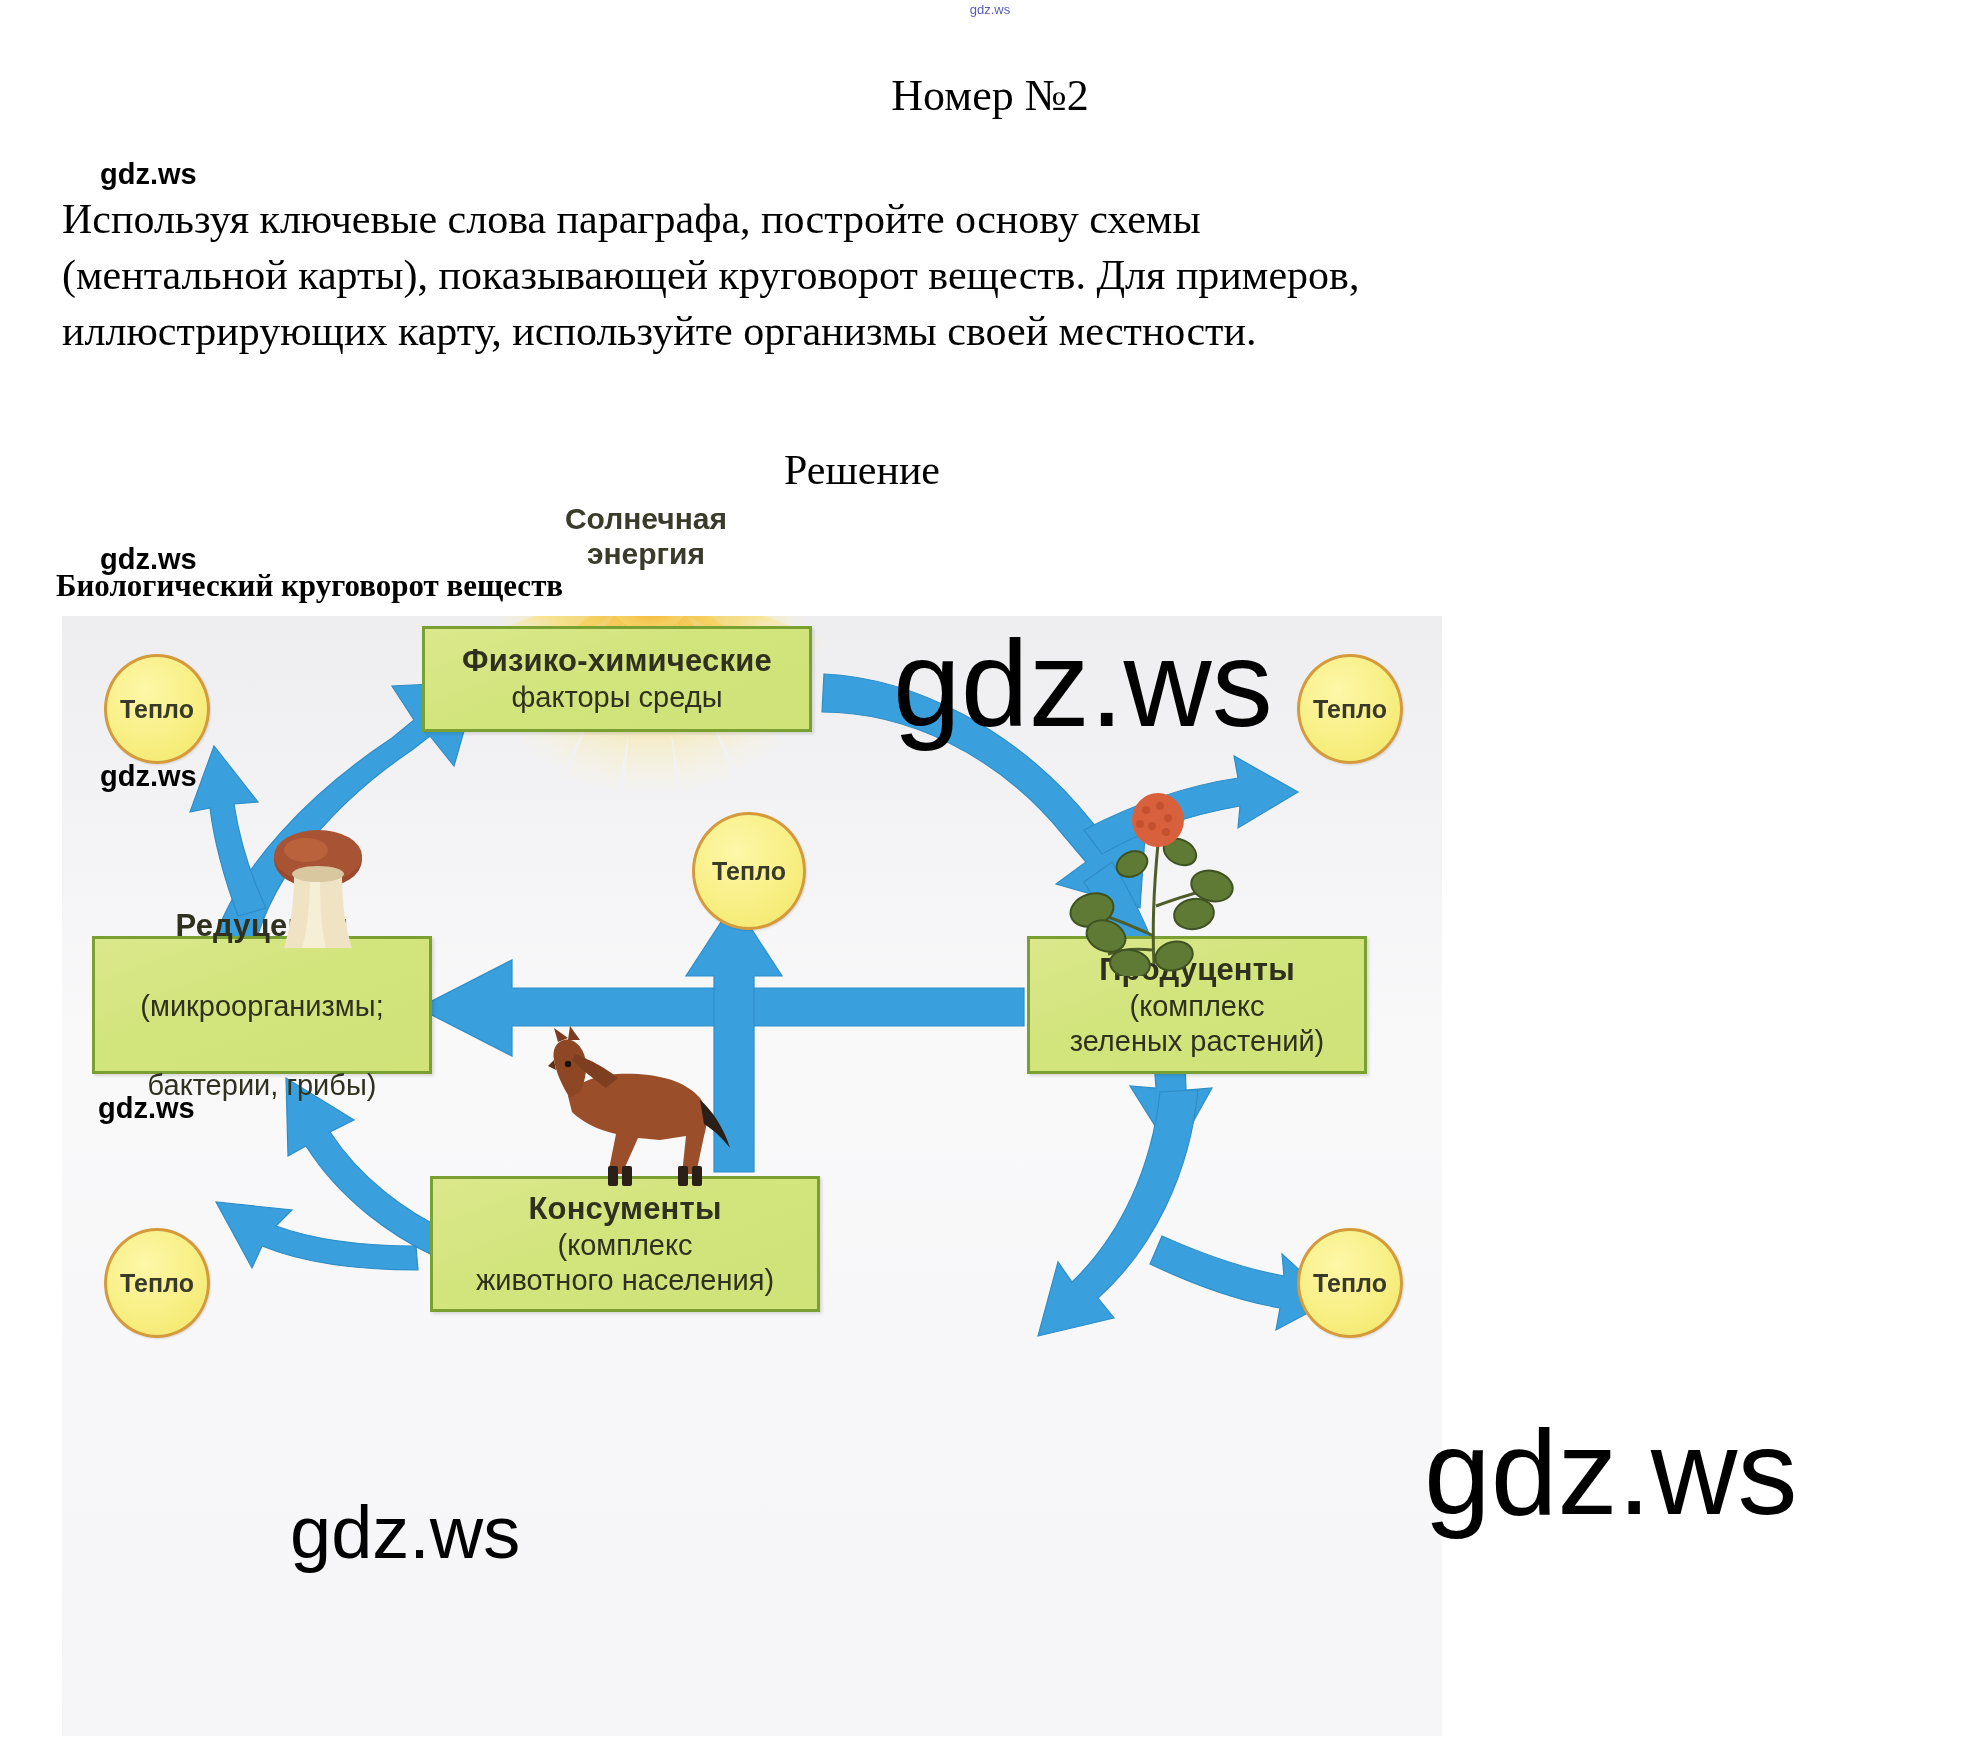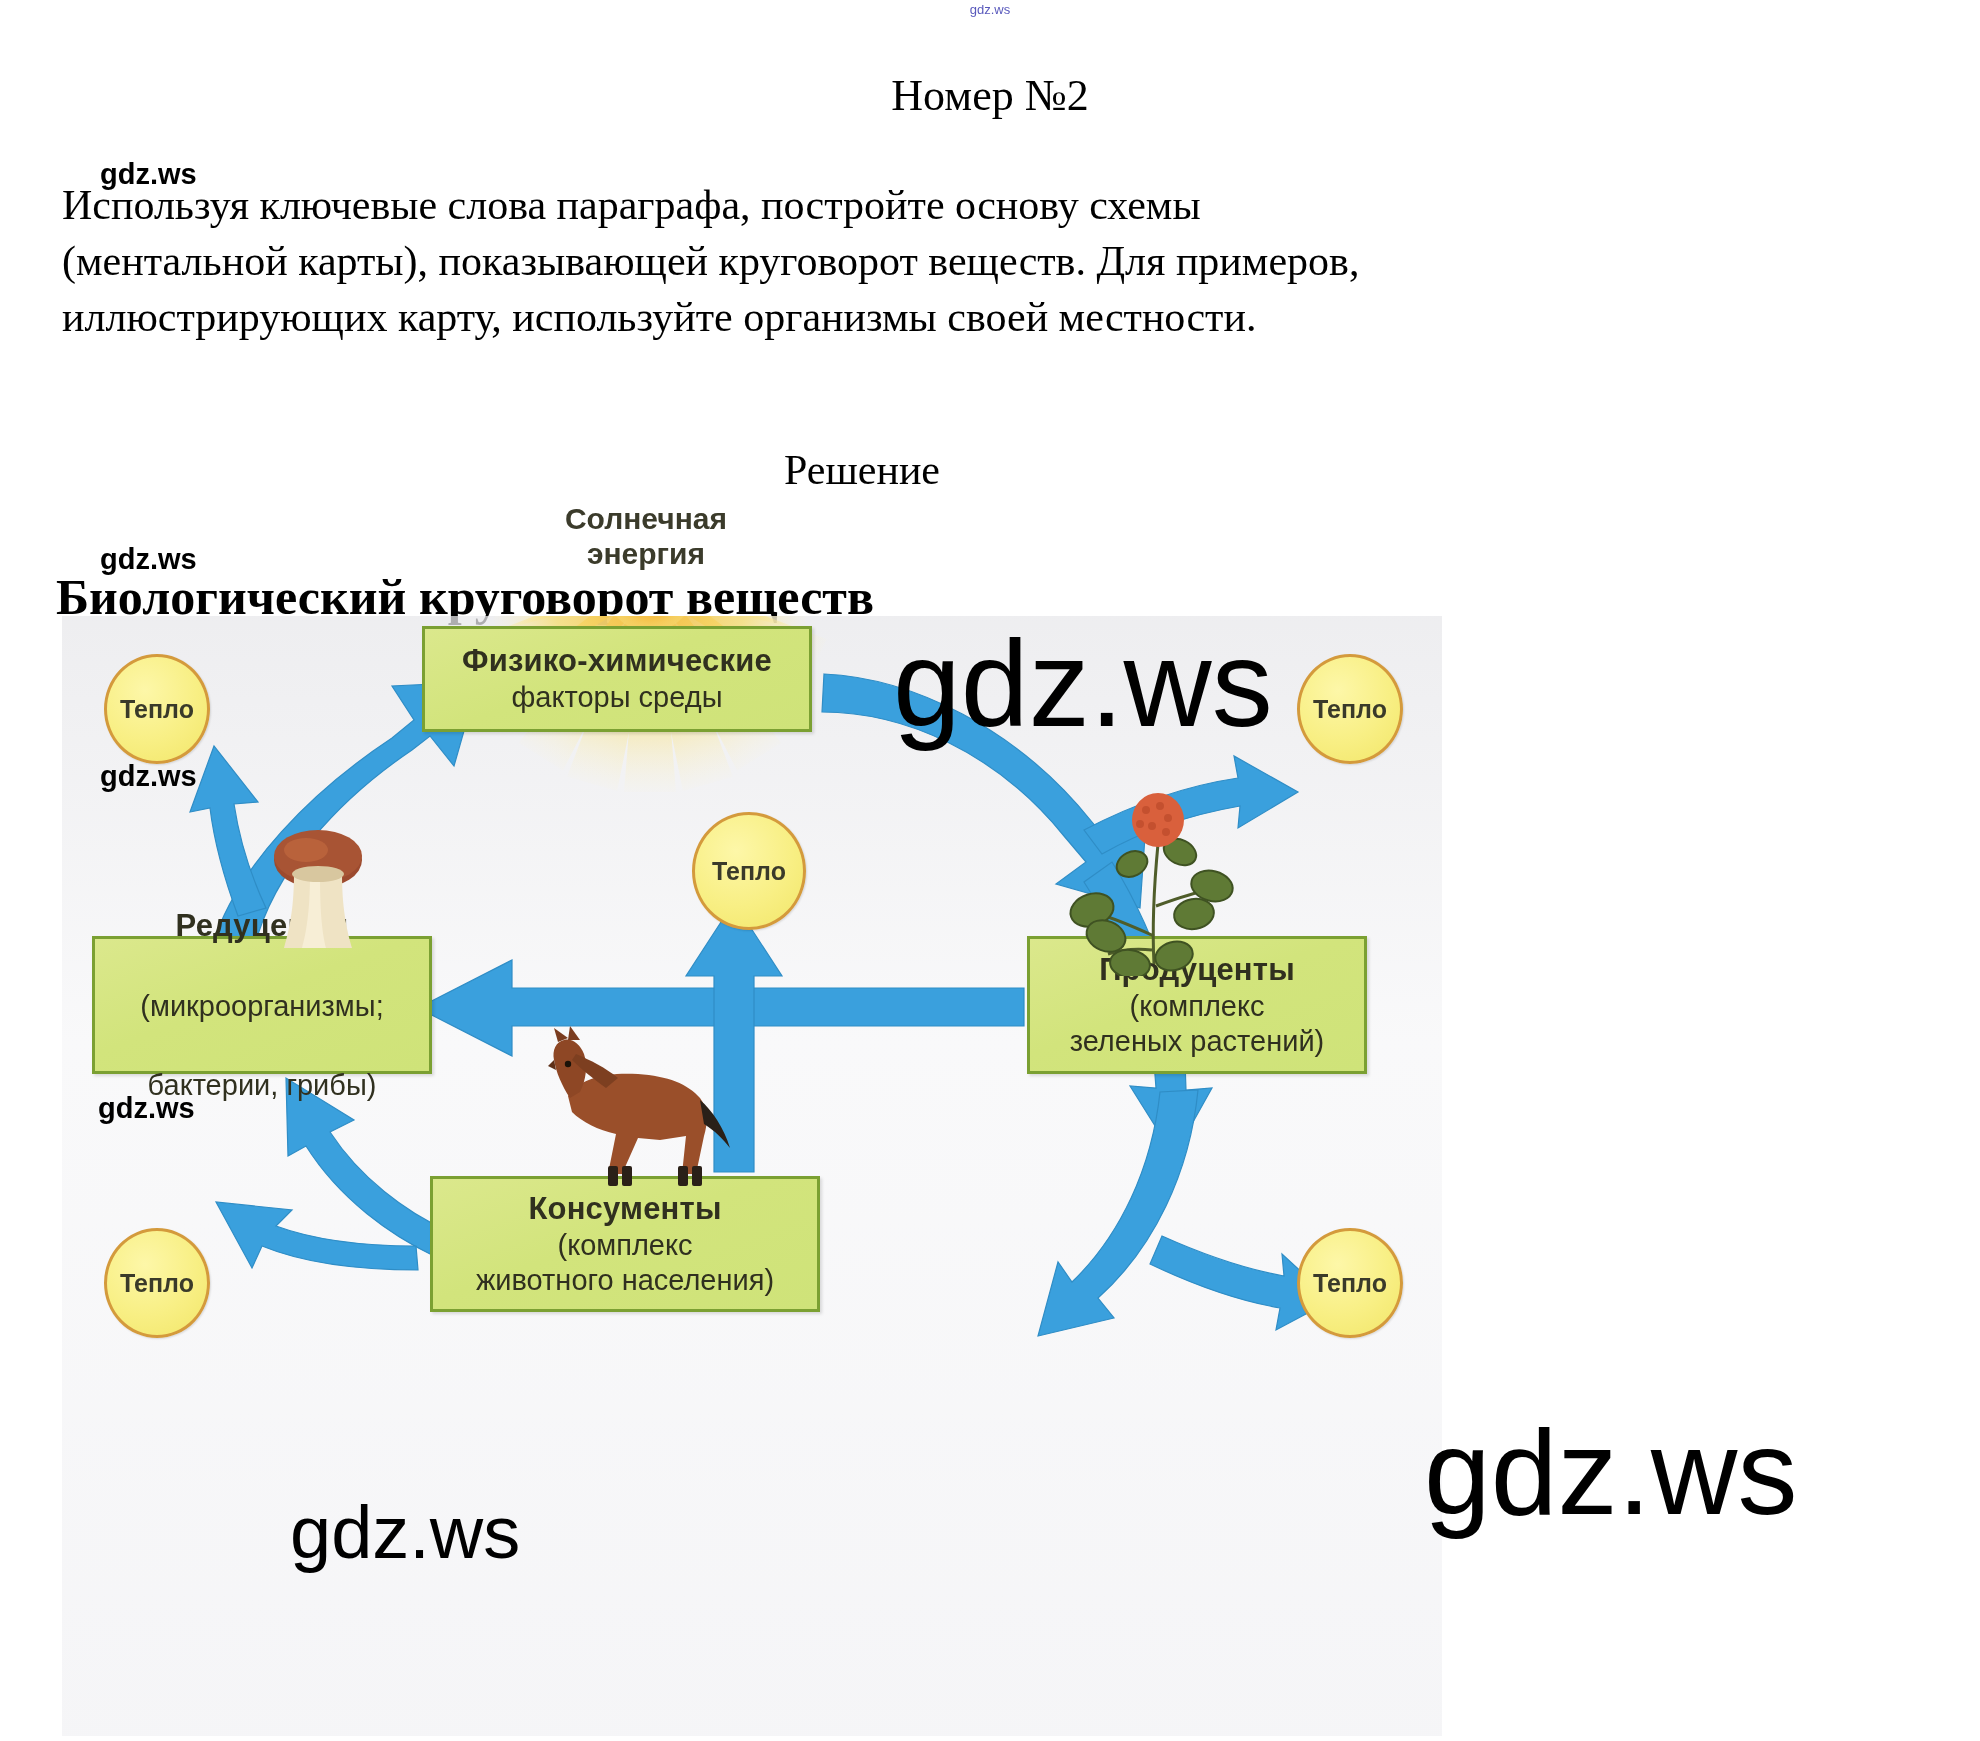--- a/index.html
+++ b/index.html
@@ -34,41 +34,41 @@
     position: absolute;
     top: 70px;
     left: 0;
     width: 1980px;
     text-align: center;
     font-size: 44px;
     font-family: "Liberation Serif", serif;
   }
   .q-body {
     position: absolute;
-    top: 178px;
+    top: 192px;
     left: 62px;
     width: 1500px;
     font-size: 42px;
     line-height: 1.33;
   }
   .q-body .ln { display: block; white-space: nowrap; }
 
   .solution-word {
     position: absolute;
     top: 446px;
     left: 0;
     width: 1724px;
     text-align: center;
     font-size: 42px;
   }
   .section-title {
     position: absolute;
     top: 568px;
     left: 56px;
-    font-size: 50px;
+    font-size: 31px;
     font-weight: bold;
   }
 
   
   .wm-small {
     position: absolute;
     font-family: "Liberation Sans", sans-serif;
     font-size: 29px;
     font-weight: 600;
     color: #000;

